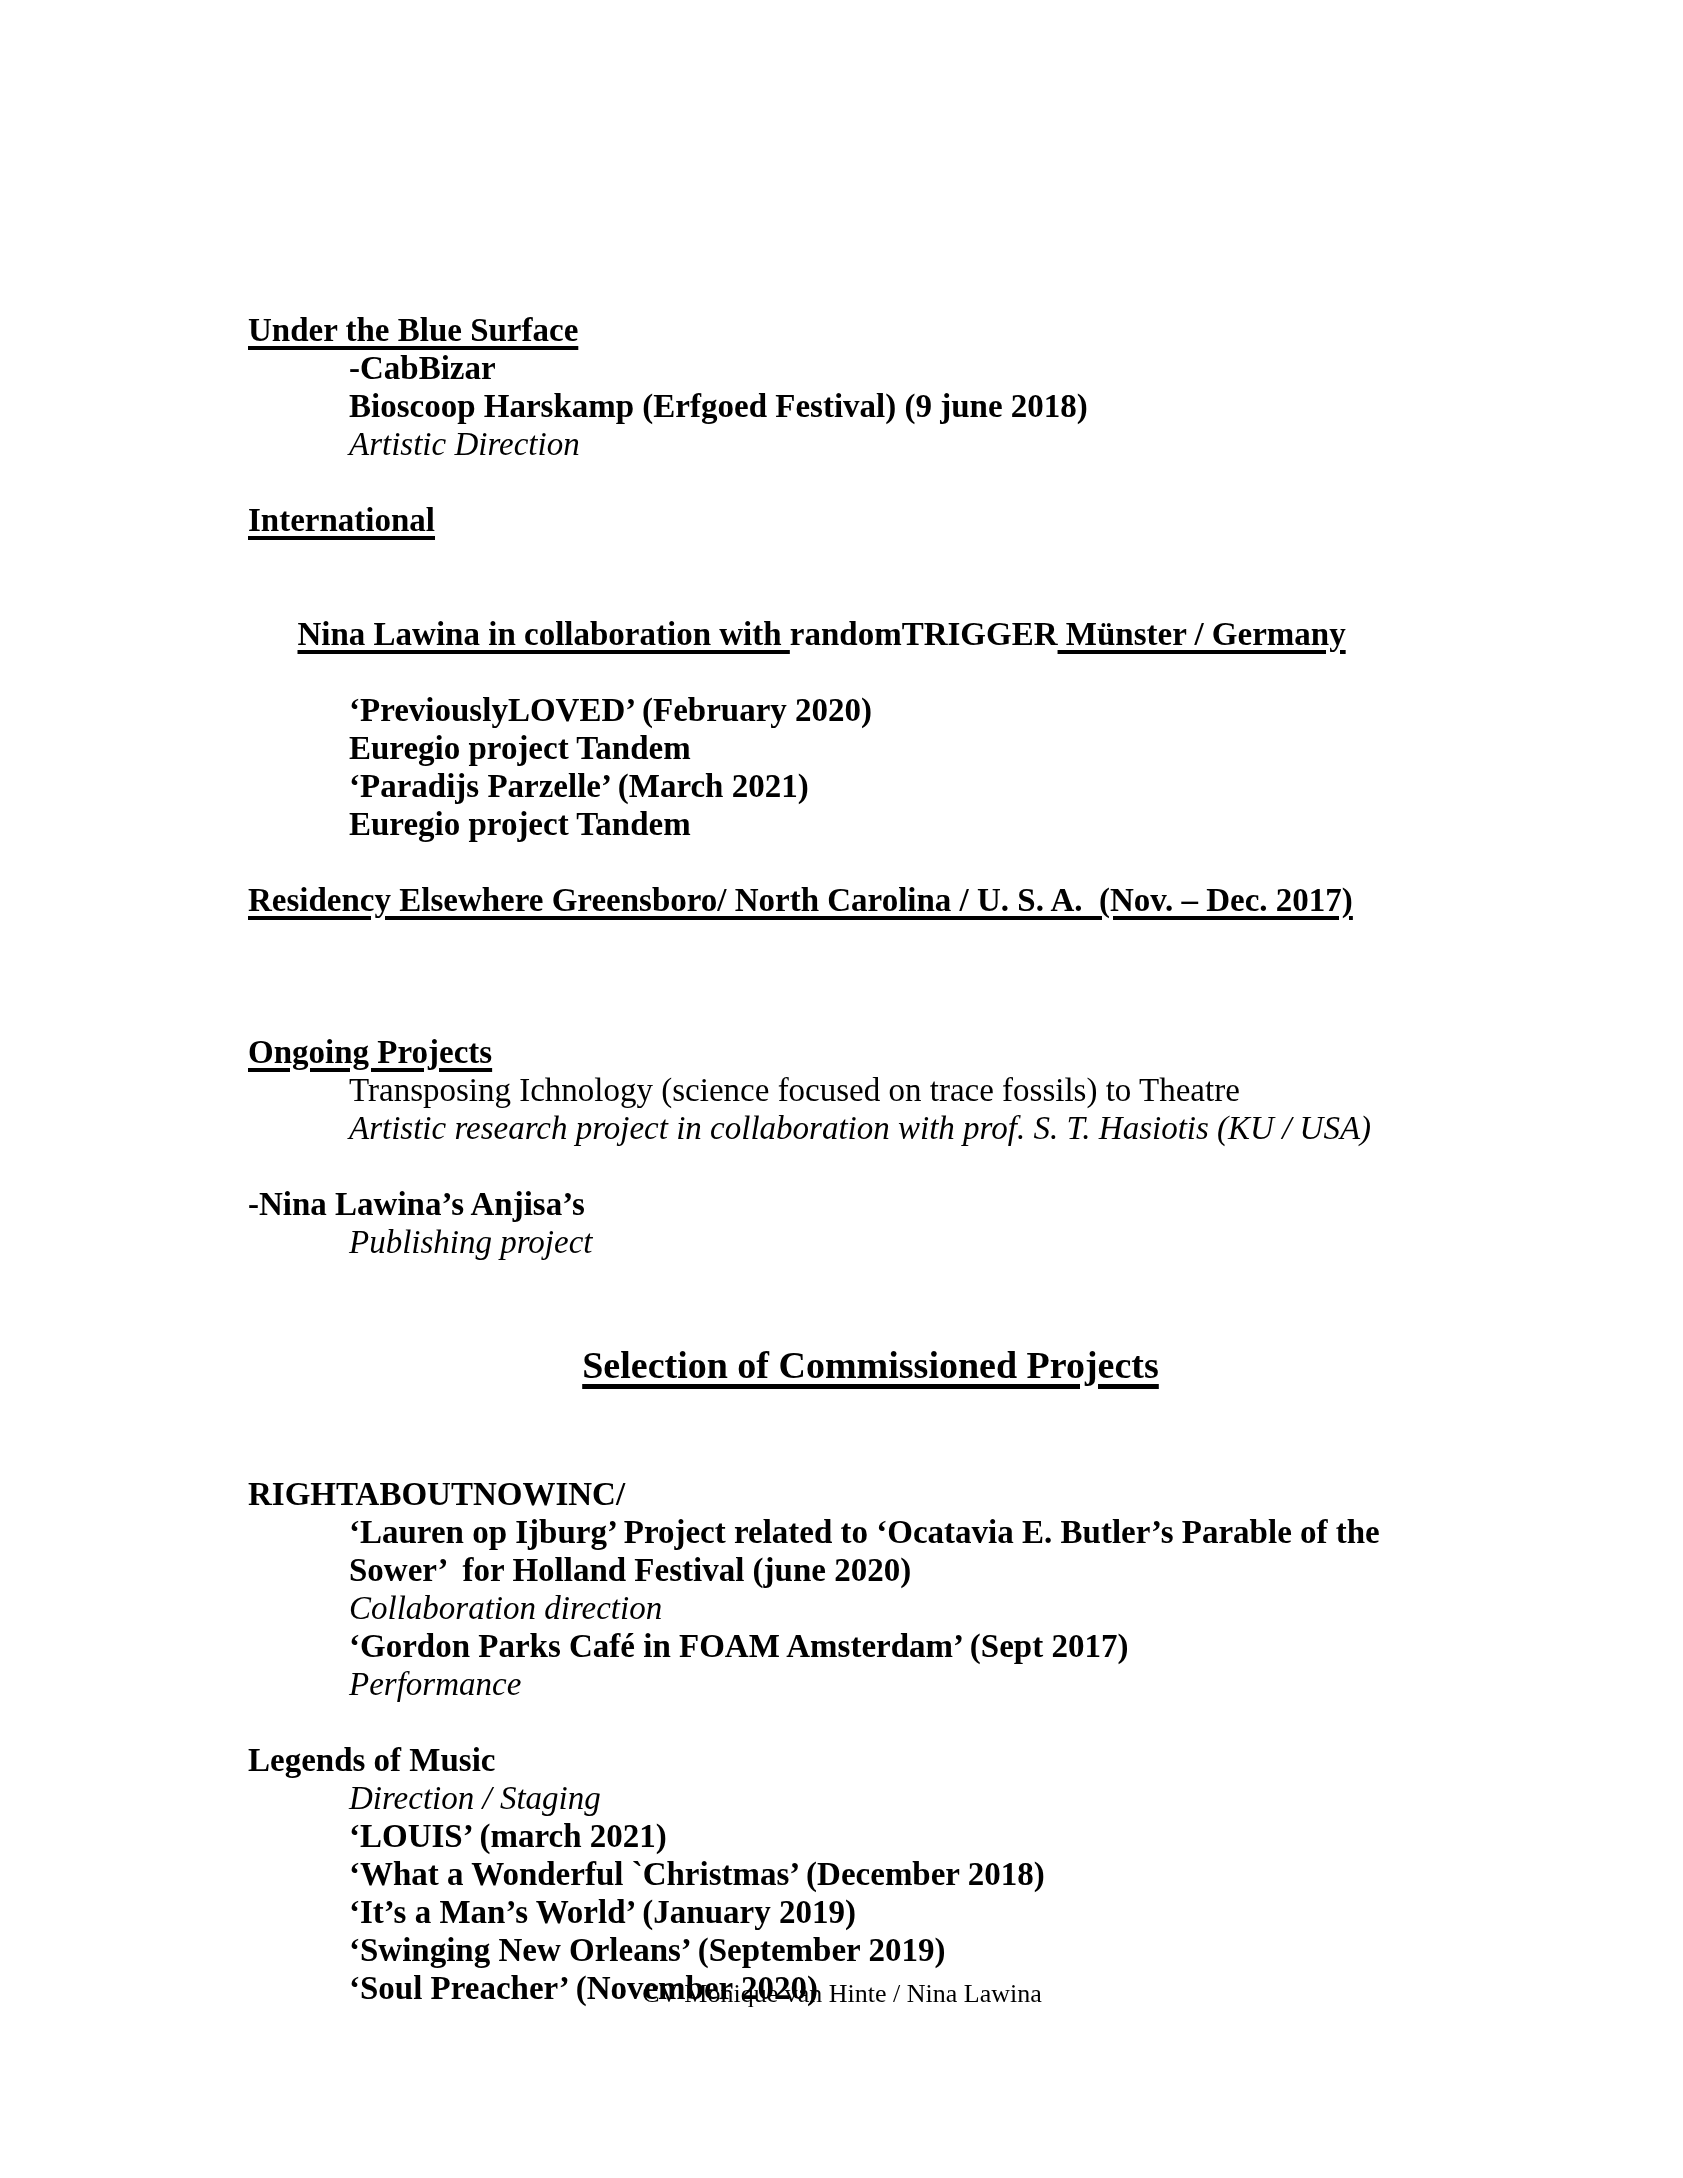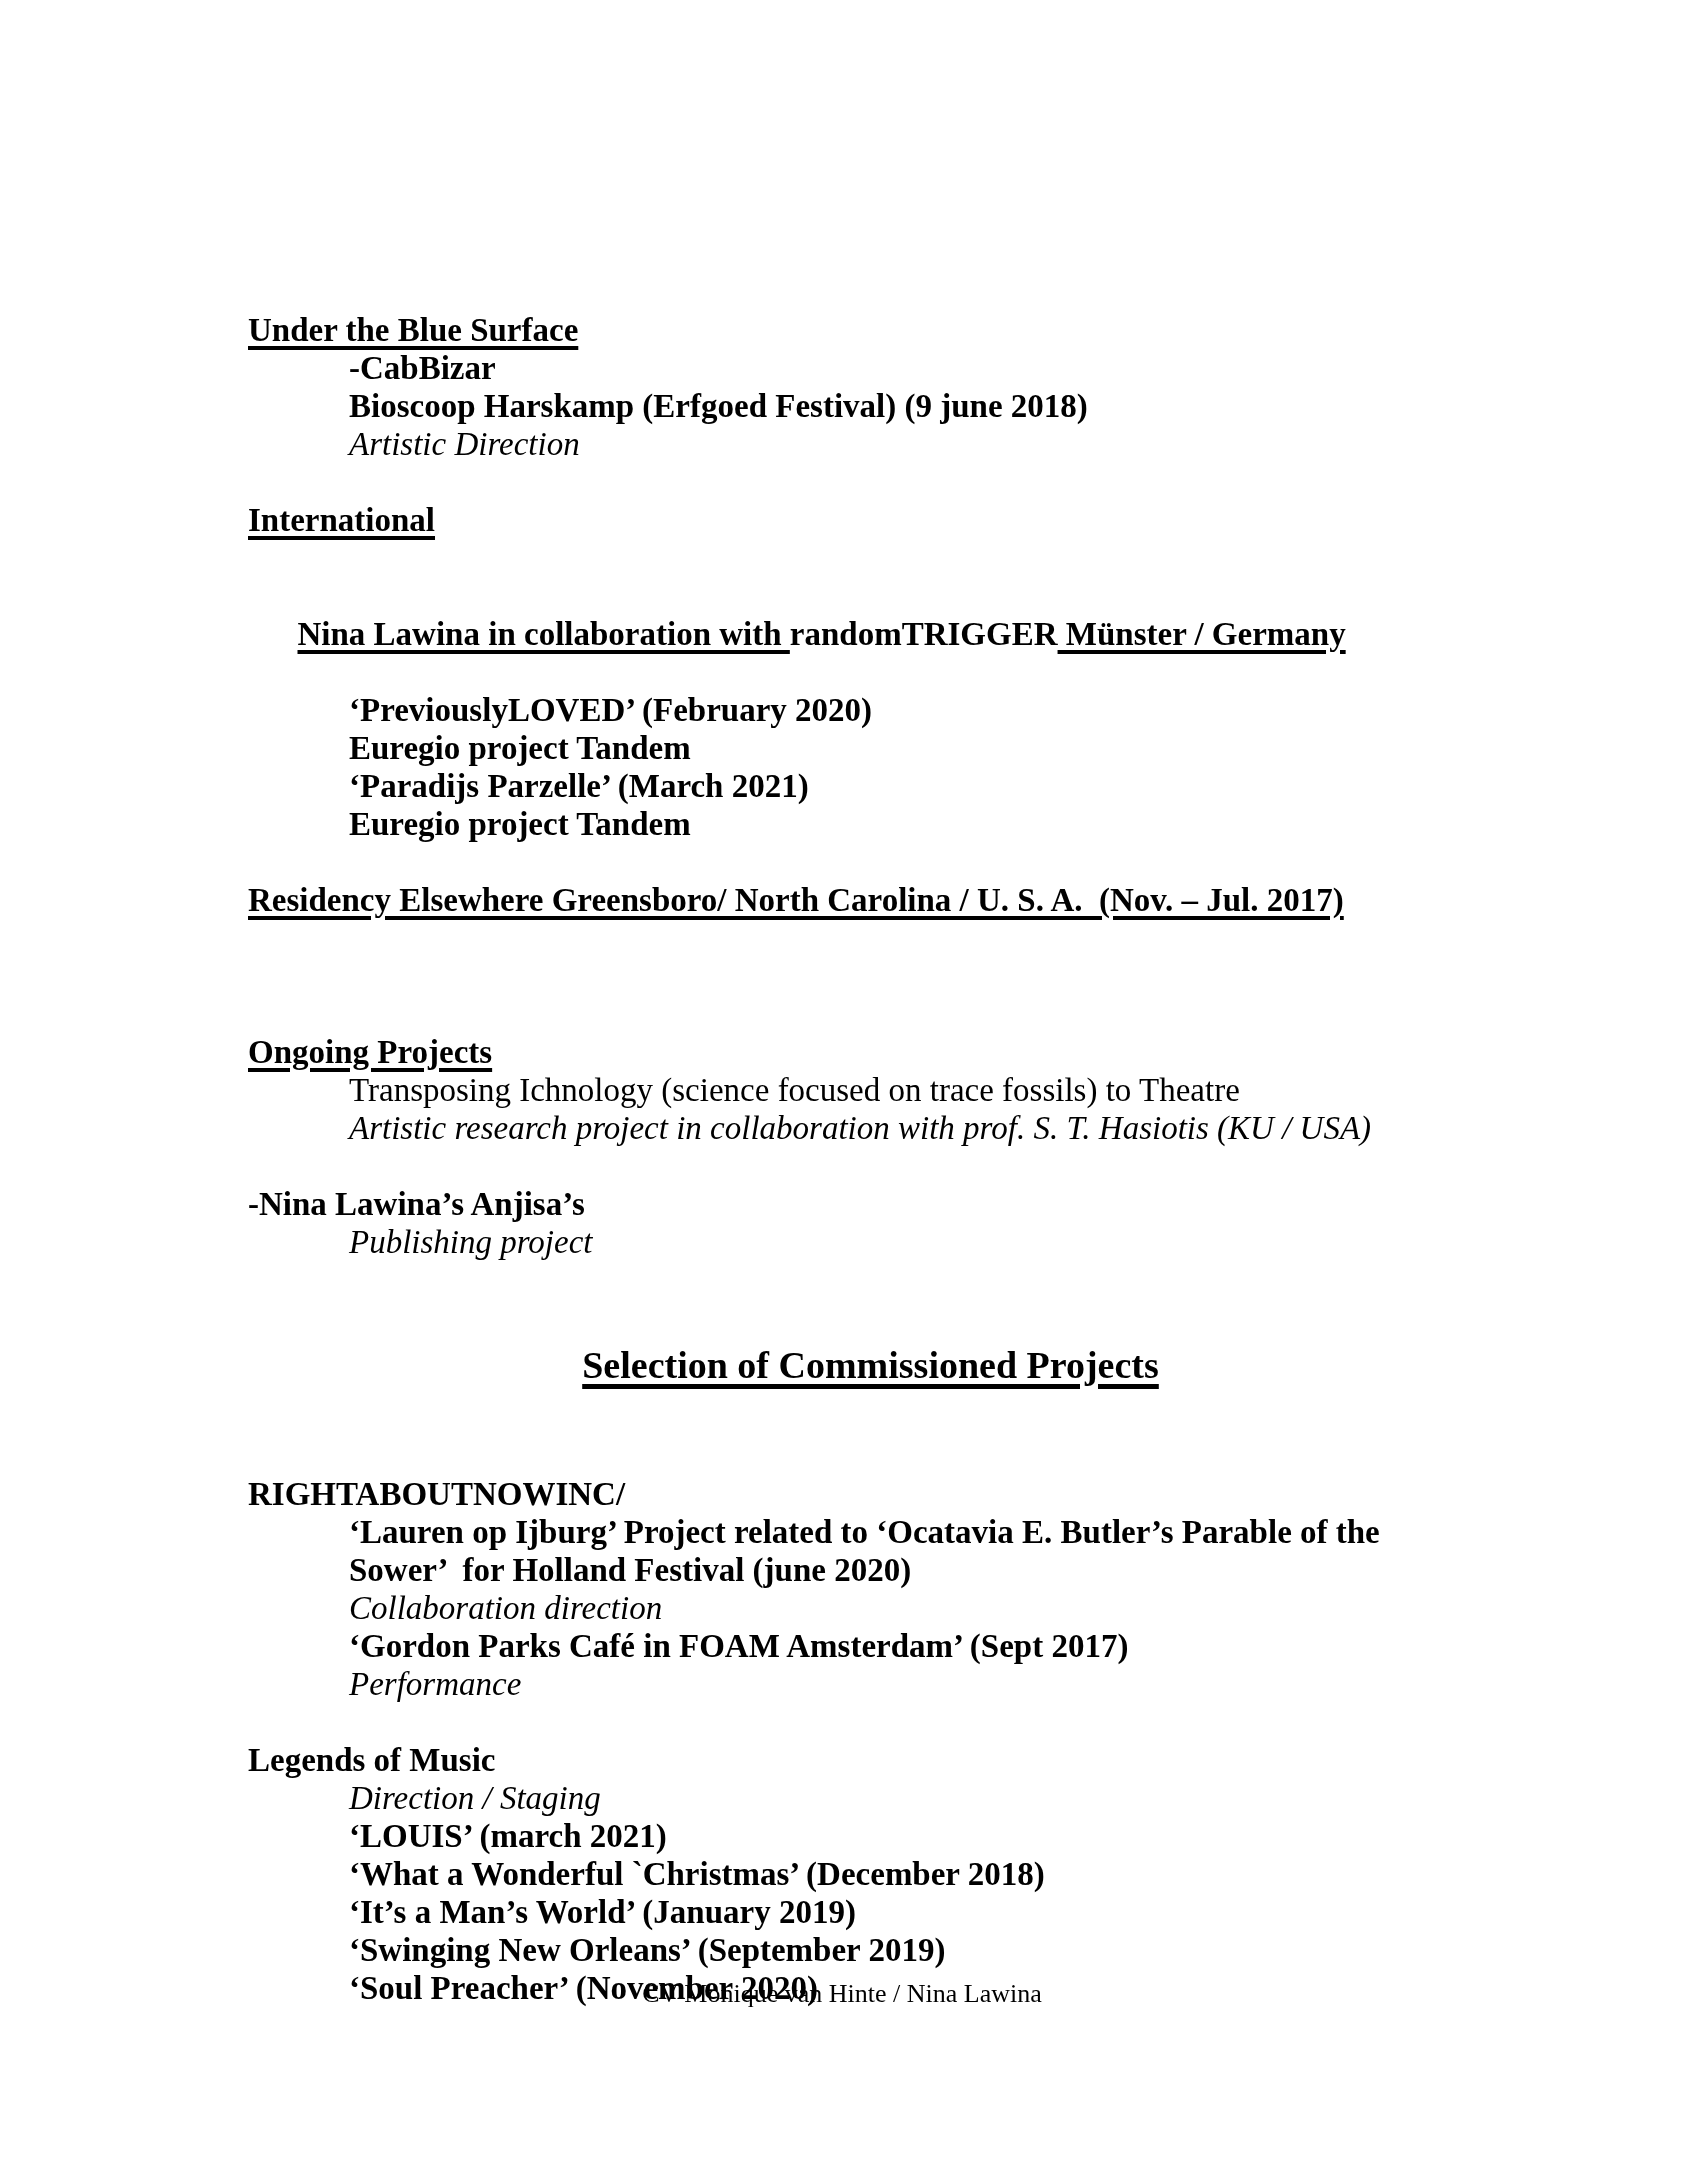--- a/index.html
+++ b/index.html
@@ -64,21 +64,21 @@
     <div class="line b u mt1">International</div>
 
     <div class="line mt1">
       <span class="b u">Nina Lawina in collaboration with </span><span class="b">randomTRIGGER</span><span class="b u"> Münster / Germany</span>
     </div>
     <div class="line b ind">‘PreviouslyLOVED’ (February 2020)</div>
     <div class="line b ind">Euregio project Tandem</div>
     <div class="line b ind">‘Paradijs Parzelle’ (March 2021)</div>
     <div class="line b ind">Euregio project Tandem</div>
 
-    <div class="line b u mt1">Residency Elsewhere Greensboro/ North Carolina / U. S. A.  (Nov. – Jul. 2017)</div>
+    <div class="line b u mt1">Residency Elsewhere Greensboro/ North Carolina / U. S. A.  (Nov. – Dec. 2017)</div>
 
     <div class="line b u mt3">Ongoing Projects</div>
 
     <div class="line ind">Transposing Ichnology (science focused on trace fossils) to Theatre</div>
     <div class="line i ind">Artistic research project in collaboration with prof. S. T. Hasiotis (KU / USA)</div>
 
     <div class="line b mt1">-Nina Lawina’s Anjisa’s</div>
     <div class="line i ind">Publishing project</div>
 
     <div class="line h14 center mt1">

